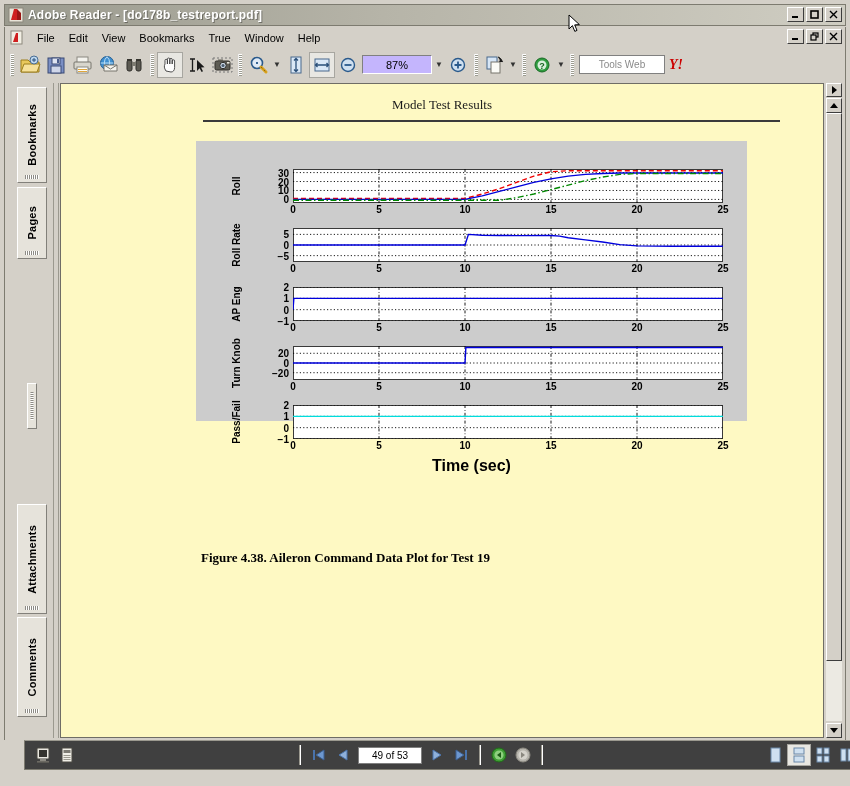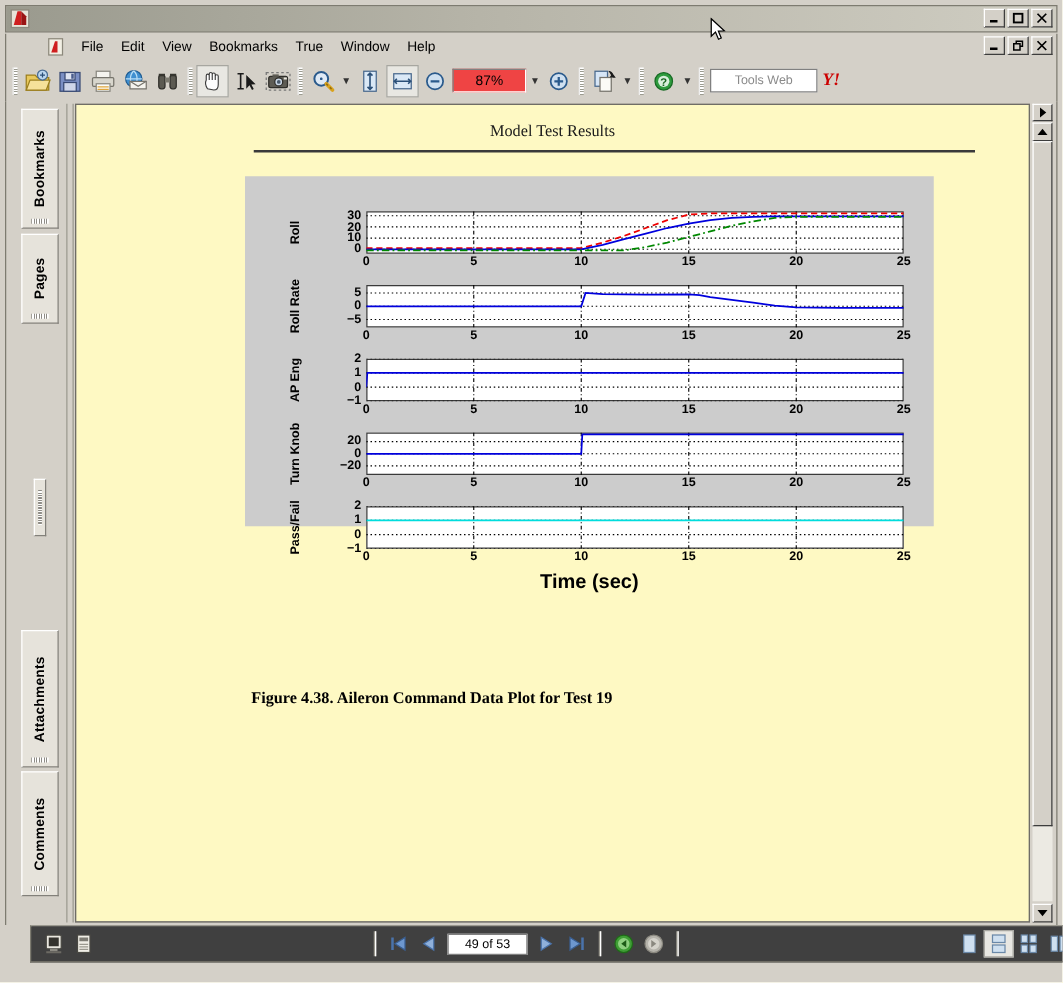--- a/index.html
+++ b/index.html
@@ -16,38 +16,38 @@
     text-shadow:1px 1px 0 rgba(0,0,0,.35);white-space:nowrap;}
   .win-btns{position:absolute;right:3px;top:2px;display:flex;gap:2px;}
   .wbtn{width:17px;height:15px;background:#d4d0c8;border:1px solid #ffffff;
     border-right-color:#3d3d3d;border-bottom-color:#3d3d3d;box-sizing:border-box;
     display:flex;align-items:center;justify-content:center;font-size:9px;color:#000;
     font-family:"Liberation Sans",sans-serif;line-height:1;}
 
   
   .menubar{position:absolute;left:4px;top:27px;width:842px;height:21px;background:#d4d0c8;
     border-left:1px solid #7d7b70;border-right:1px solid #7d7b70;box-sizing:border-box;
-    display:flex;align-items:center;padding-left:28px;}
+    display:flex;align-items:center;}
   .menubar .mb-icon{width:16px;height:16px;margin:0 5px 0 4px;flex:0 0 auto;position:relative;}
   .menubar .mi{font-size:11px;color:#000;padding:2px 7px;white-space:nowrap;}
   .doc-btns{position:absolute;right:3px;top:2px;display:flex;gap:2px;}
 
   
   .toolbar{position:absolute;left:4px;top:48px;width:842px;height:33px;
     background:#d4d0c8;border-left:1px solid #7d7b70;border-right:1px solid #7d7b70;
     box-sizing:border-box;display:flex;align-items:center;padding-left:2px;}
   .grip{width:4px;height:22px;margin:0 3px;flex:0 0 auto;
     background:repeating-linear-gradient(to bottom,#ffffff 0 1px,#9b9b90 1px 2px);
     border-left:1px solid #eee;box-sizing:border-box;}
   .tbtn{width:26px;height:26px;display:flex;align-items:center;justify-content:center;
     flex:0 0 auto;box-sizing:border-box;border:1px solid transparent;position:relative;}
   .tbtn.sel{border:1px solid #a7a6a0;background:#e8e7e2;}
   .caret{width:12px;height:26px;display:flex;align-items:center;justify-content:center;
     flex:0 0 auto;font-size:8px;color:#333;}
-  .zoombox{width:59px;height:19px;background:#ef4444;border:1px solid #808080;
+  .zoombox{width:70px;height:19px;background:#c4b5fd;border:1px solid #808080;
     border-right-color:#fff;border-bottom-color:#fff;box-sizing:border-box;
     display:flex;align-items:center;justify-content:center;font-size:11px;color:#000;
     margin:0 1px;flex:0 0 auto;}
   .searchbox{width:86px;height:19px;background:#fff;border:1px solid #808080;
     box-sizing:border-box;display:flex;align-items:center;justify-content:center;
     font-size:10px;color:#8a8a8a;margin:0 4px 0 2px;flex:0 0 auto;}
   .yahoo{font-size:14px;font-weight:bold;color:#cc0000;font-family:"Liberation Serif",serif;
     font-style:italic;flex:0 0 auto;margin-right:4px;}
 
   
@@ -144,20 +144,21 @@
 <div class="app">
 
   <div class="titlebar">
     <span class="tb-icon">
       <svg width="16" height="16" viewBox="0 0 16 16">
         <rect x="1" y="1" width="14" height="14" fill="#e8e4d8" stroke="#8c887c"></rect>
         <path d="M3 13 L6 2 L9 2 L9 13 Z" fill="#cf1f1f"></path>
         <path d="M9 2 L13 6 L13 13 L9 13 Z" fill="#9a1414"></path>
       </svg>
     </span>
+    <span class="tb-text">Adobe Reader - [do178b_testreport.pdf]</span>
     <div class="win-btns">
       <div class="wbtn">
         <svg width="9" height="9" viewBox="0 0 9 9">
             <rect x="1" y="6" width="6" height="2" fill="#000"></rect>
           </svg>
       </div>
       <div class="wbtn">
         <svg width="9" height="9" viewBox="0 0 9 9">
             <rect x="1" y="1" width="7" height="7" fill="none" stroke="#000" stroke-width="1.6"></rect>
           </svg>

